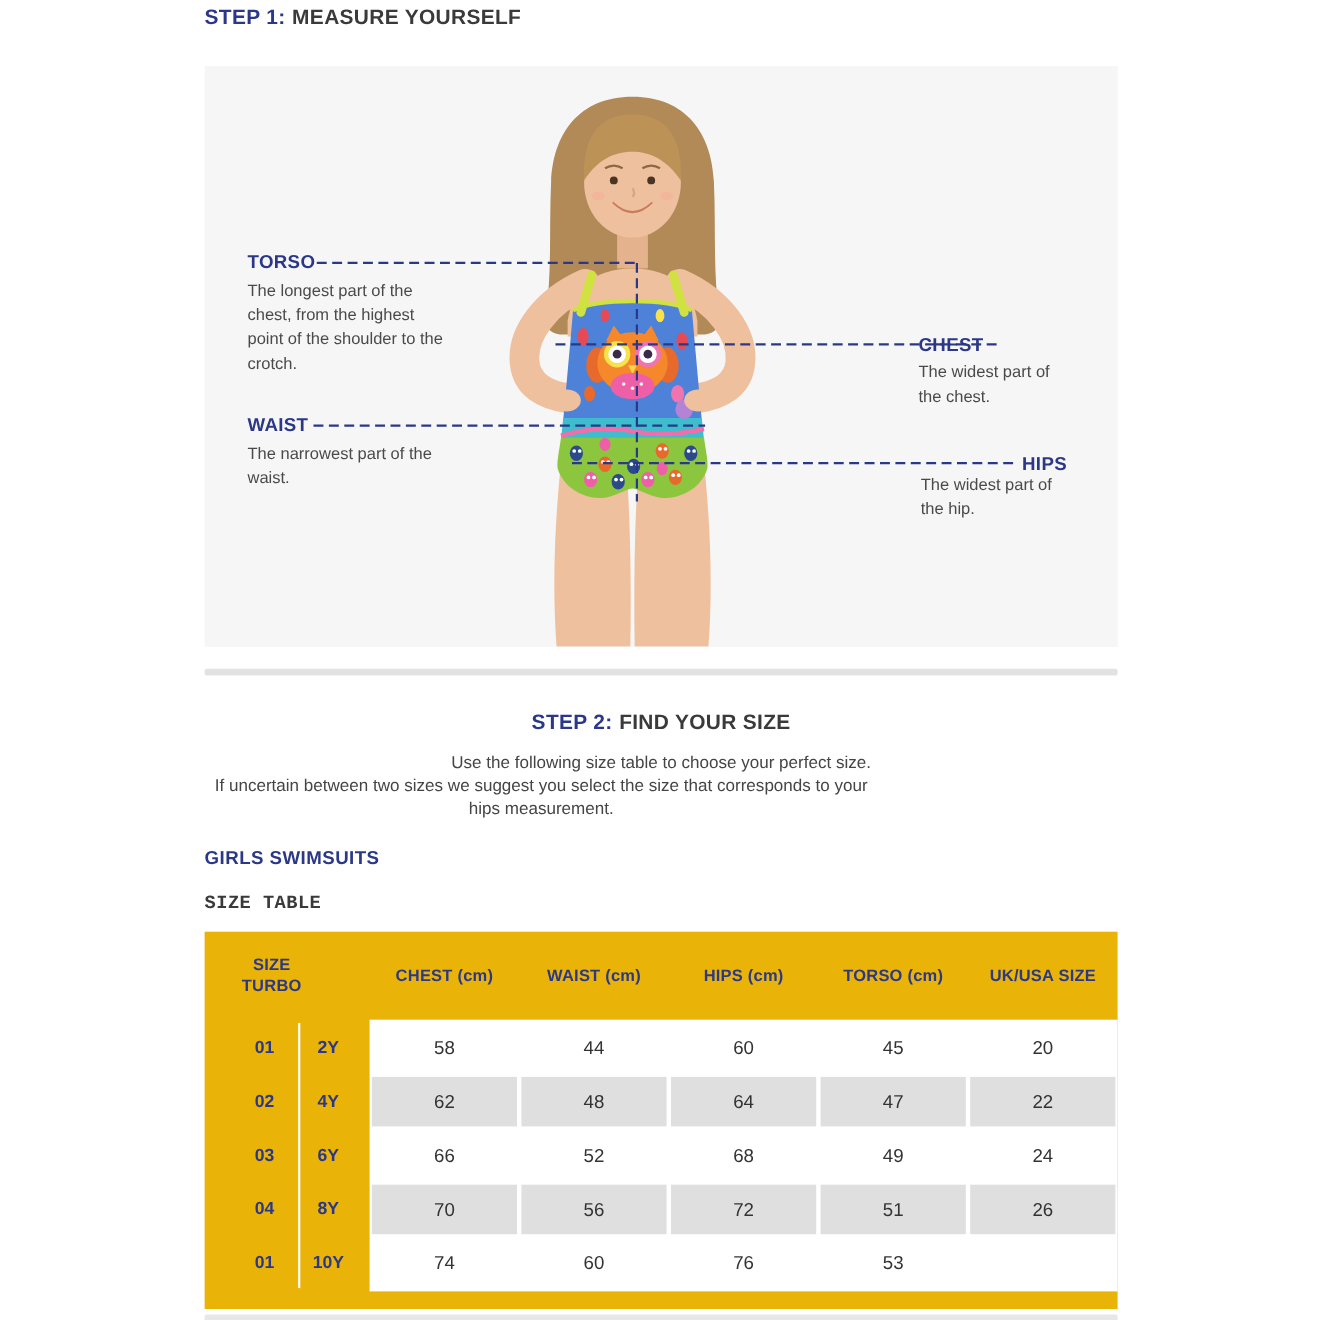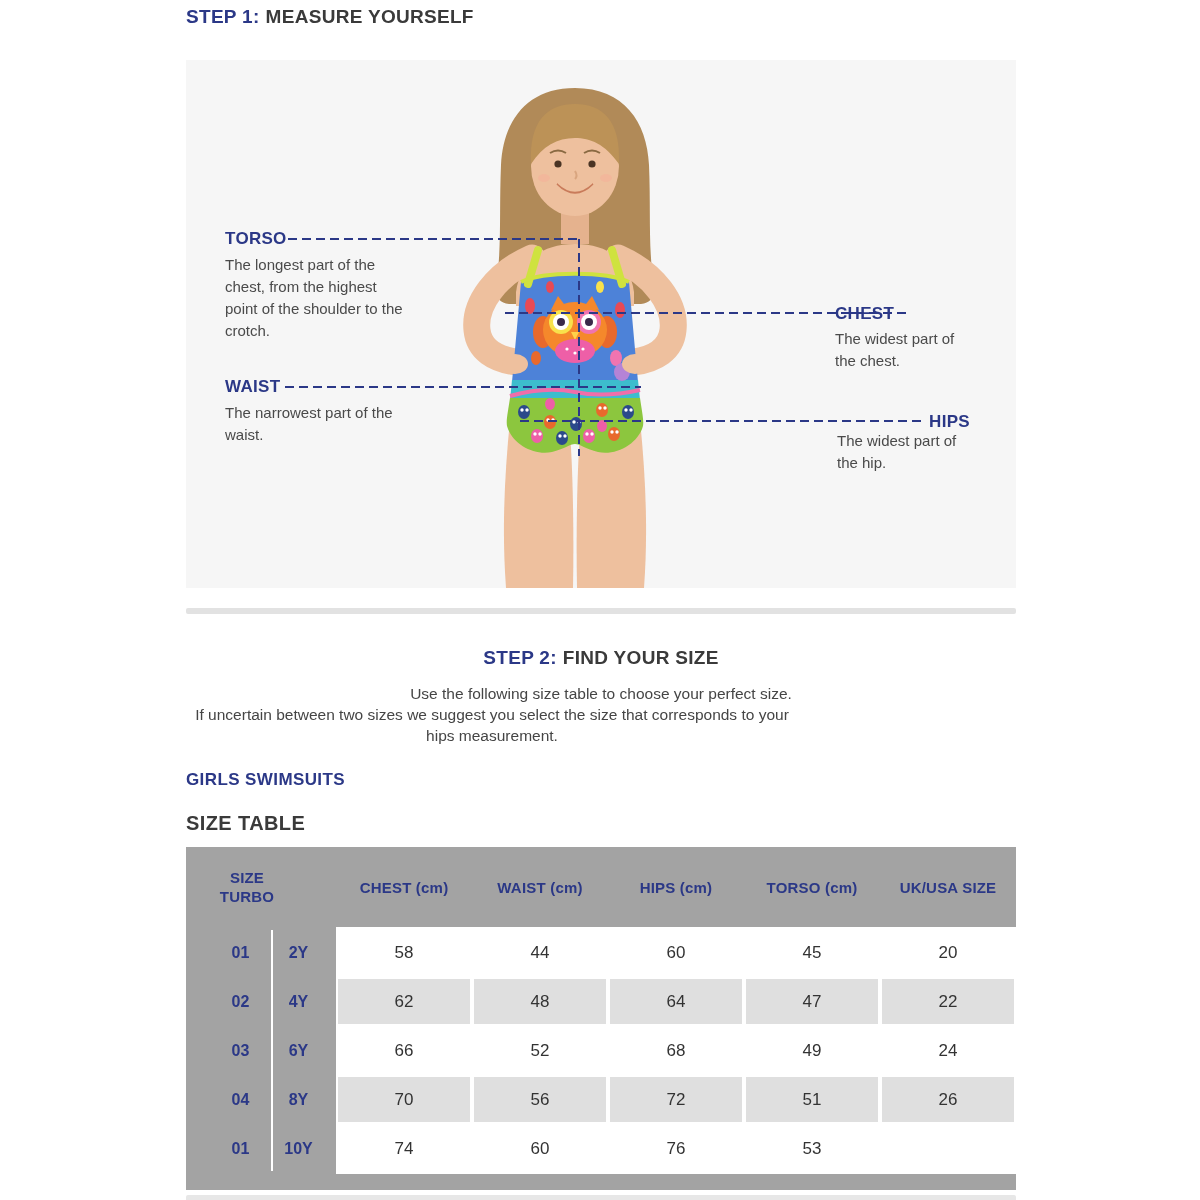--- a/index.html
+++ b/index.html
@@ -28,24 +28,24 @@
   .hips-label  { left:651px; top:352px; width:133px; text-align:right; }
   .hips-desc   { left:651px; top:370px; width:140px; }
 
   .divider { margin-top:20px; height:6px; width:830px; background:#e2e2e2; border-radius:2px; }
 
   .step2-heading { margin-top:33px; height:24px;text-align:center; }
   .intro { margin-top:12px; color:#454545; font-size:15.5px; line-height:21px;text-align:center; }
   .intro .line2 { width:612px; }
 
   .category-heading { margin-top:24px; color:#2b3887; font-size:17px; font-weight:700; letter-spacing:.4px; height:20px; }
-  .table-heading    { margin-top:22px; color:#3a3a3a; font-size:20px; font-weight:700; letter-spacing:.4px; height:20px; }
+  .table-heading    { margin-top:22px; color:#3a3a3a; font-size:17px; font-weight:700; letter-spacing:.4px; height:20px;font-family:Liberation Mono, monospace; }
 
   
-  .size-table { margin-top:15px; width:830px; background:#a3a3a3; padding-bottom:16px; }
+  .size-table { margin-top:15px; width:830px; background:#eab308; padding-bottom:16px; }
   .thead { display:grid; grid-template-columns:85px 65px repeat(5,136px); height:80px; align-items:center; }
   .th { color:#2b3887; font-size:15px; font-weight:700; text-align:center; letter-spacing:.2px; }
   .th-size { grid-column:1 / 3; padding-right:28px; line-height:19px; }
 
   .tbody { position:relative; display:grid; grid-template-columns:85px 65px repeat(5,136px);
            grid-auto-rows:45px; row-gap:4px; padding:3px 0; }
   .tbody::before { content:""; position:absolute; left:150px; right:0; top:0; bottom:0; background:#ffffff; }
   .tbody .sep { position:absolute; left:85px; top:3px; bottom:3px; width:2px; background:#ffffff; }
   .tbody > div { position:relative; display:flex; align-items:center; justify-content:center; }
   .cell-size { color:#2b3887; font-size:16px; font-weight:700; padding-left:24px; }

